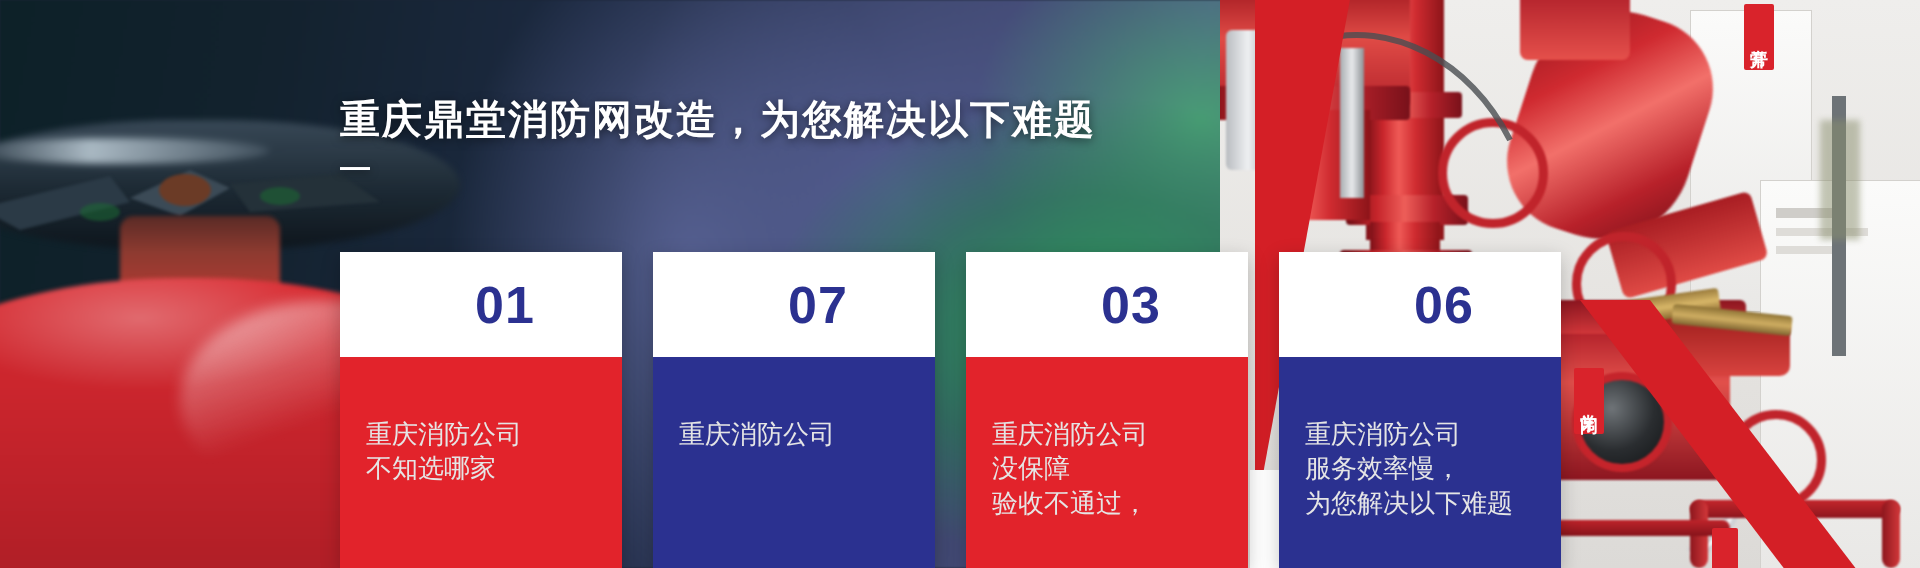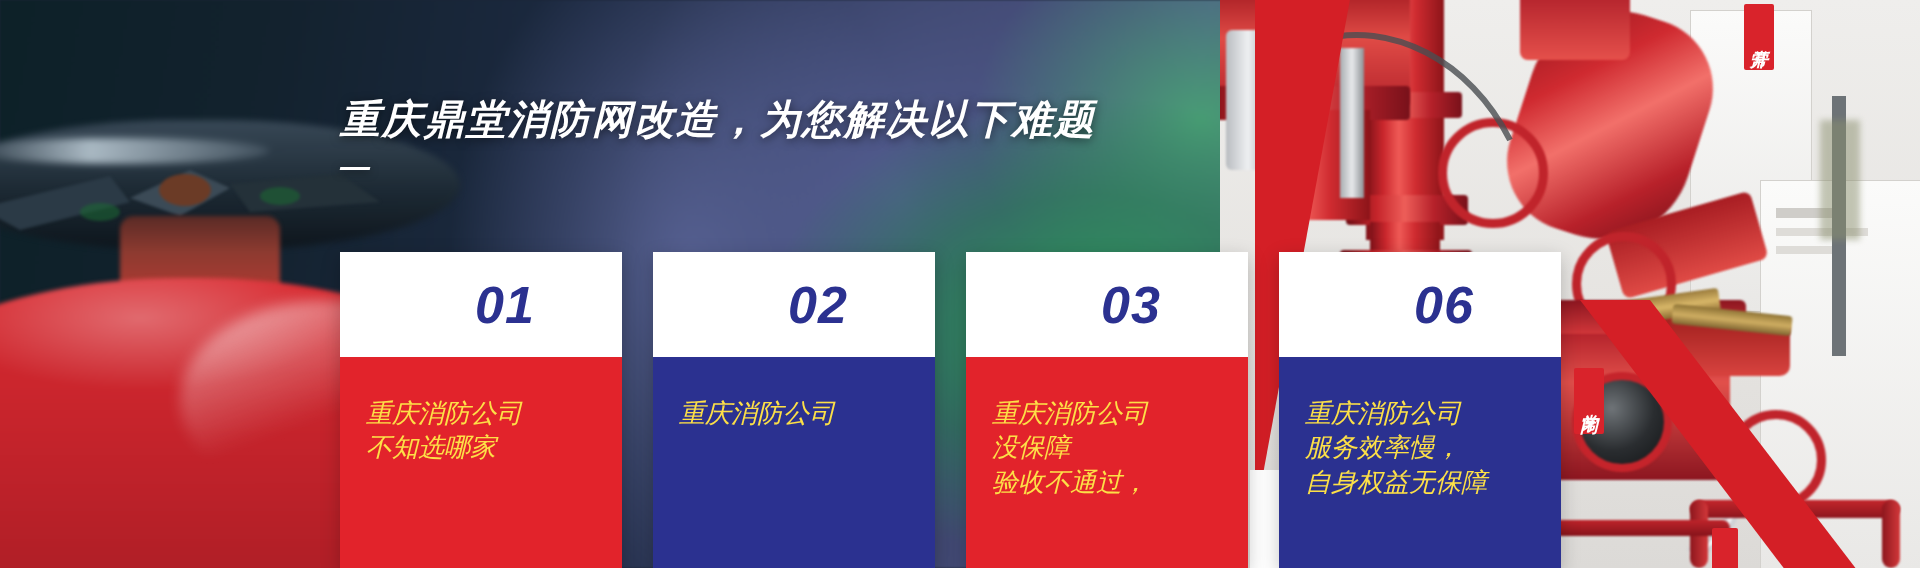--- a/index.html
+++ b/index.html
@@ -1,21 +1,20 @@
 <!DOCTYPE html>
 <html><head>
 <meta charset="utf-8">
 <style>
   html,body{margin:0;padding:0;background:#000;}
   body{font-family:"Liberation Sans","DejaVu Sans",sans-serif;}
 
   .banner{
     position:relative;width:1920px;height:568px;overflow:hidden;
     background:#1c2436;
-    font-style:italic;
   }
 
   
   .bg-base{
     position:absolute;inset:0;
     background:
       radial-gradient(ellipse 420px 300px at 1090px 330px, rgba(40,160,85,.95) 0%, rgba(34,130,75,.55) 45%, rgba(34,120,80,0) 78%),
       radial-gradient(ellipse 300px 260px at 1200px 120px, rgba(70,180,110,.75) 0%, rgba(45,140,90,0) 75%),
       radial-gradient(ellipse 360px 420px at 900px 200px, rgba(86,96,150,.85) 0%, rgba(70,80,130,0) 80%),
       radial-gradient(ellipse 300px 420px at 690px 260px, rgba(96,106,158,.8) 0%, rgba(60,70,120,0) 80%),
@@ -106,22 +105,22 @@
   .card{
     width:282px;display:flex;flex-direction:column;
     box-shadow:0 6px 18px rgba(0,0,0,.22);
   }
   .card-num{
     background:#ffffff;height:105px;
     display:flex;align-items:center;justify-content:center;
     color:#2b3190;font-size:52px;font-weight:700;letter-spacing:1px;padding-left:48px;
   }
   .card-body{
-    flex:1;padding:39px 26px 0 26px;
-    color:#fde047;font-size:26px;line-height:1.32;font-weight:400;
+    flex:1;padding:60px 26px 0 26px;
+    color:#e5e5e5;font-size:26px;line-height:1.32;font-weight:400;
   }
   .card-body .ln{display:block;white-space:nowrap;}
   .c-red  .card-body{background:#e2232b;}
   .c-blue .card-body{background:#2b3190;}
 </style>
 </head>
 <body>
 
 <div class="banner">
 
@@ -209,38 +208,38 @@
 
     <div class="card c-red">
       <div class="card-num">01</div>
       <div class="card-body">
         <span class="ln">重庆消防公司</span>
         <span class="ln">不知选哪家</span>
       </div>
     </div>
 
     <div class="card c-blue">
-      <div class="card-num">02</div>
+      <div class="card-num">07</div>
       <div class="card-body">
         <span class="ln">重庆消防公司</span>
       </div>
     </div>
 
     <div class="card c-red">
       <div class="card-num">03</div>
       <div class="card-body">
         <span class="ln">重庆消防公司</span>
         <span class="ln">没保障</span>
         <span class="ln">验收不通过，</span>
       </div>
     </div>
 
     <div class="card c-blue">
       <div class="card-num">06</div>
       <div class="card-body">
         <span class="ln">重庆消防公司</span>
         <span class="ln">服务效率慢，</span>
-        <span class="ln">自身权益无保障</span>
+        <span class="ln">为您解决以下难题</span>
       </div>
     </div>
 
   </div>
 </div>
 
 </body></html>

